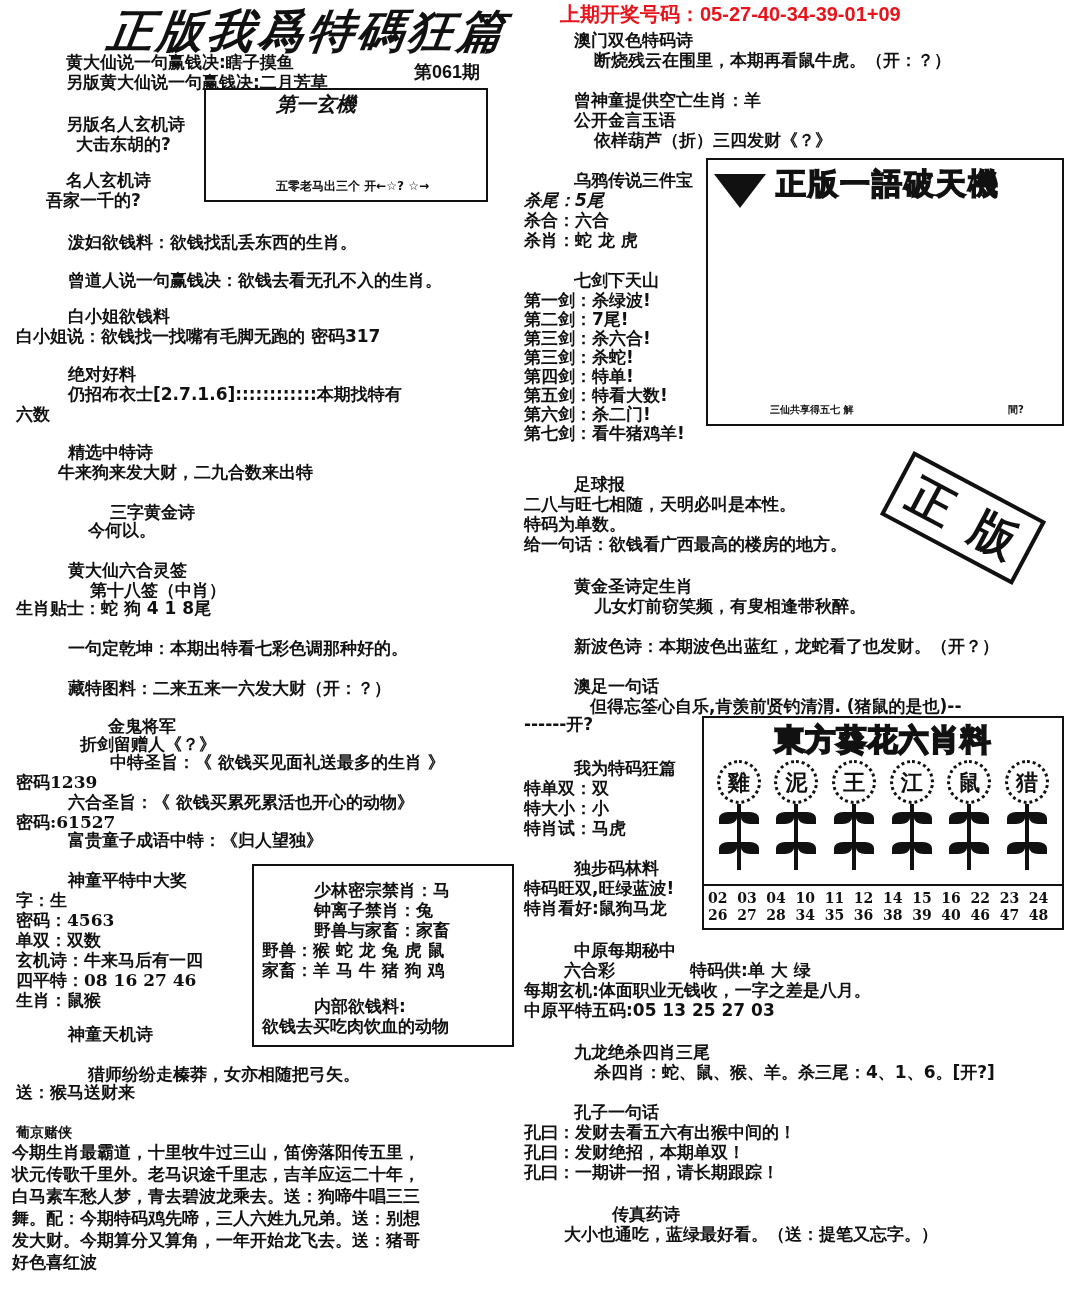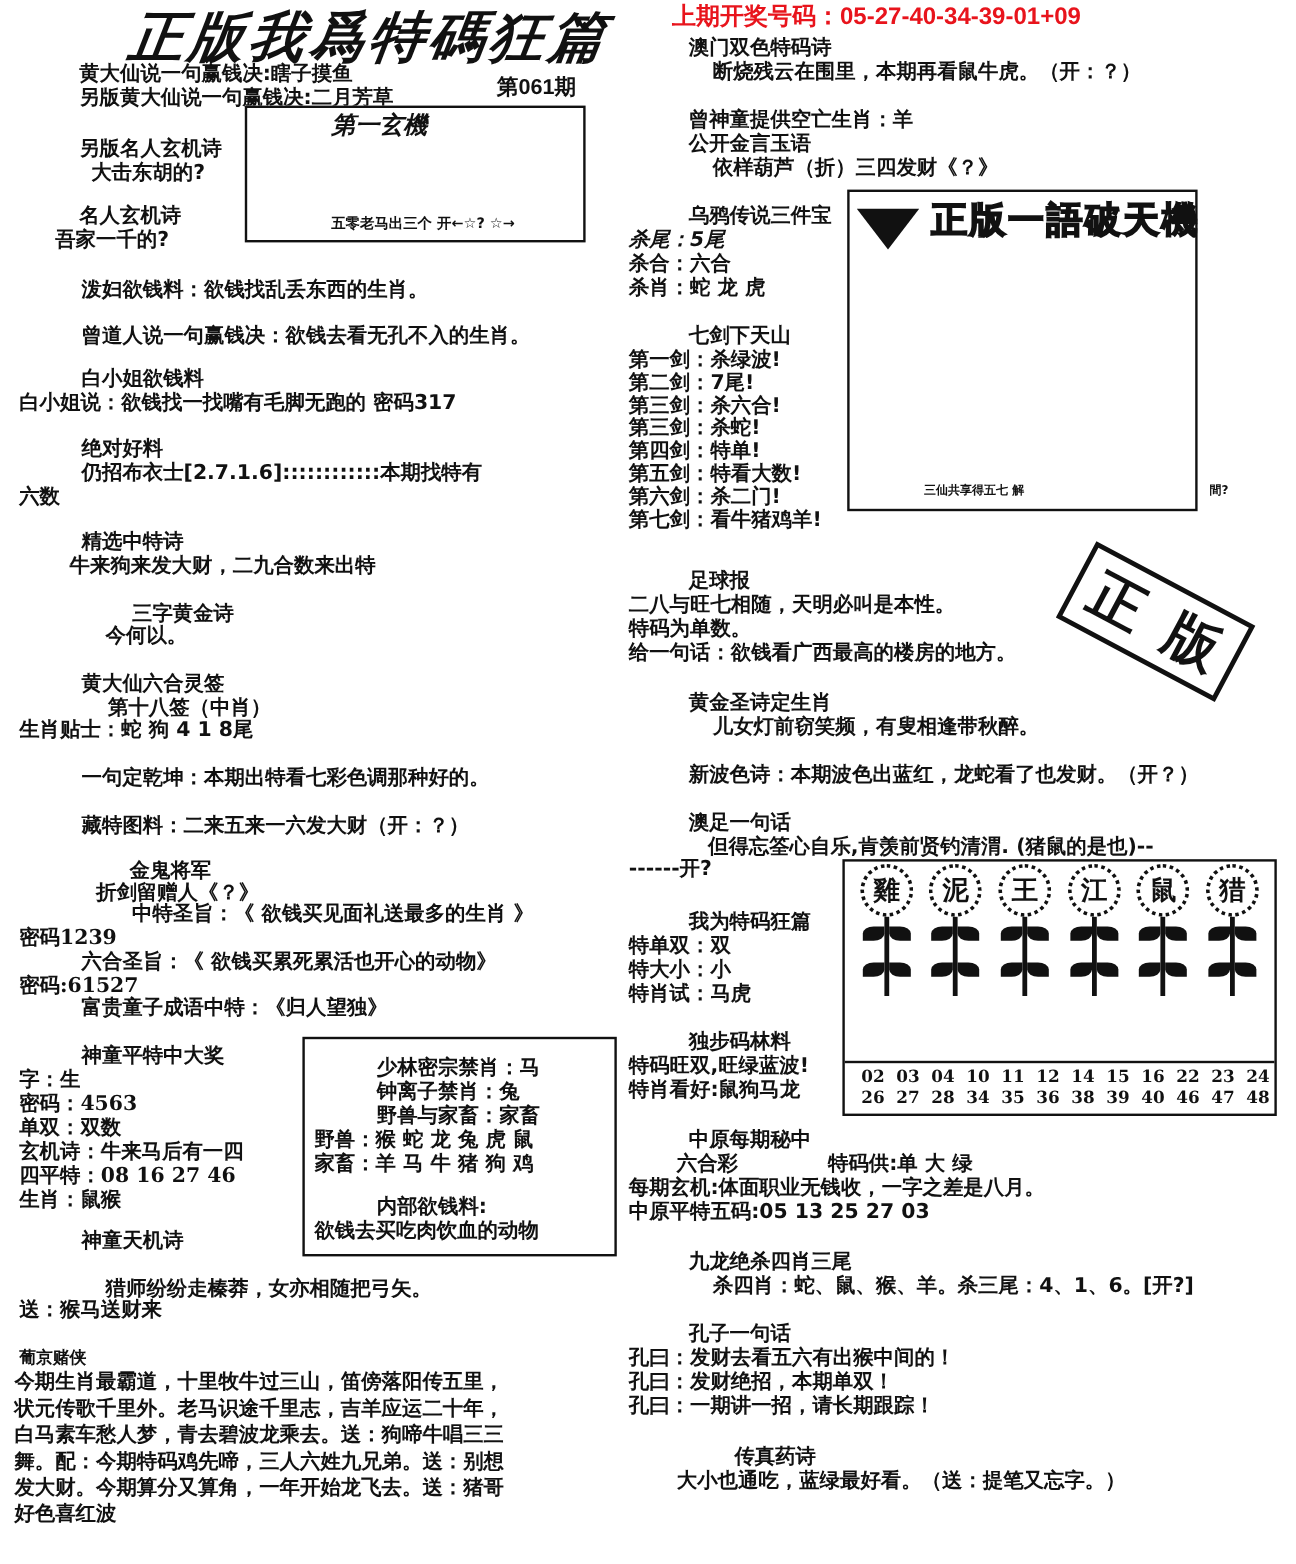--- a/index.html
+++ b/index.html
@@ -15,21 +15,21 @@
   .small { font-size: 10px; line-height: 12px; }
   .stamp { position: absolute; left: 888px; top: 482px; width: 150px; height: 72px; border: 4px solid #111; transform: rotate(28deg); display: flex; align-items: center; justify-content: space-around; font-size: 46px; font-weight: 900; }
   .diamond { display: inline-block; width: 0; height: 0; border-left: 26px solid transparent; border-right: 26px solid transparent; border-top: 34px solid #111; position: relative; top: 6px; }
   .outline-title { font-size: 30px; line-height: 36px; font-weight: bold; color: #fff; -webkit-text-stroke: 1.5px #111; letter-spacing: 2px; font-family: "DejaVu Serif", serif; }
   .sun-title { font-size: 30px; line-height: 36px; font-weight: 900; color: #fff; -webkit-text-stroke: 2px #111; text-shadow: 0 0 0 #111; letter-spacing: 1px; }
   .flowers { display: flex; justify-content: space-around; padding: 0 6px; }
   .flower { width: 48px; display: flex; flex-direction: column; align-items: center; }
   .flower-head { width: 44px; height: 44px; border-radius: 50%; border: 3px dotted #111; display: flex; align-items: center; justify-content: center; font-size: 22px; font-weight: 900; }
   .stem { width: 4px; height: 66px; background: #111; position: relative; }
   .leaf { position: absolute; width: 18px; height: 12px; background: #111; border-radius: 50% 0 50% 0; }
-  .numgrid { display: grid; grid-template-columns: repeat(12, 1fr); text-align: right; font-family: "DejaVu Serif", serif; font-size: 14px; line-height: 17px; font-weight: bold; padding: 4px 4px; border-top: 2px solid #111; }
+  .numgrid { display: grid; grid-template-columns: repeat(12, 1fr); text-align: left; font-family: "DejaVu Serif", serif; font-size: 14px; line-height: 17px; font-weight: bold; padding: 4px 4px; border-top: 2px solid #111; }
   .mono { font-family: "DejaVu Serif", serif; }
 </style>
 </head>
 <body>
 
 <div class="main-title">正版我爲特碼狂篇</div>
 <div class="prev-draw">上期开奖号码：05-27-40-34-39-01+09</div>
 <div class="issue">第061期</div>
 
 <div class="t" style="left:66px;top:52px;">黄大仙说一句赢钱决:瞎子摸鱼</div>
@@ -111,21 +111,21 @@
 
 <div class="t" style="left:574px;top:90px;">曾神童提供空亡生肖：羊</div>
 <div class="t" style="left:574px;top:110px;">公开金言玉语</div>
 <div class="t" style="left:594px;top:130px;">依样葫芦（折）三四发财《？》</div>
 
 <div class="t" style="left:574px;top:170px;">乌鸦传说三件宝</div>
 <div class="t" style="left:524px;top:190px;font-style:italic;">杀尾：5尾</div>
 <div class="t" style="left:524px;top:210px;">杀合：六合</div>
 <div class="t" style="left:524px;top:230px;">杀肖：蛇 龙 虎</div>
 
-<div class="box" style="left:706px;top:158px;width:292px;height:268px;">
+<div class="box" style="left:706px;top:158px;width:358px;height:268px;">
   <div class="abs" style="left:6px;top:8px;"><span class="diamond"></span></div>
   <div class="abs outline-title" style="left:68px;top:6px;">正版一語破天機</div>
   <div class="abs small" style="left:62px;top:244px;">三仙共享得五七 解</div>
   <div class="abs small" style="left:300px;top:244px;">間?</div>
 </div>
 
 <div class="t" style="left:574px;top:270px;">七剑下天山</div>
 <div class="t" style="left:524px;top:290px;">第一剑：杀绿波!</div>
 <div class="t" style="left:524px;top:309px;">第二剑：7尾!</div>
 <div class="t" style="left:524px;top:328px;">第三剑：杀六合!</div>
@@ -157,20 +157,23 @@
 <div class="t" style="left:574px;top:758px;">我为特码狂篇</div>
 <div class="t" style="left:524px;top:778px;">特单双：双</div>
 <div class="t" style="left:524px;top:798px;">特大小：小</div>
 <div class="t" style="left:524px;top:818px;">特肖试：马虎</div>
 
 <div class="t" style="left:574px;top:858px;">独步码林料</div>
 <div class="t" style="left:524px;top:878px;">特码旺双,旺绿蓝波!</div>
 <div class="t" style="left:524px;top:898px;">特肖看好:鼠狗马龙</div>
 
 <div class="box" style="left:702px;top:716px;width:362px;height:214px;">
+  <div style="text-align:center;padding-top:4px;">
+    <span class="sun-title">東方葵花六肖料</span>
+  </div>
   <div class="flowers" style="margin-top:2px;">
     <div class="flower">
       <div class="flower-head">雞</div>
       <div class="stem">
           <span class="leaf" style="left:-18px;top:8px;"></span>
           <span class="leaf" style="left:4px;top:8px;transform:scaleX(-1);"></span>
           <span class="leaf" style="left:-18px;top:38px;"></span>
           <span class="leaf" style="left:4px;top:38px;transform:scaleX(-1);"></span>
         </div>
     </div>

